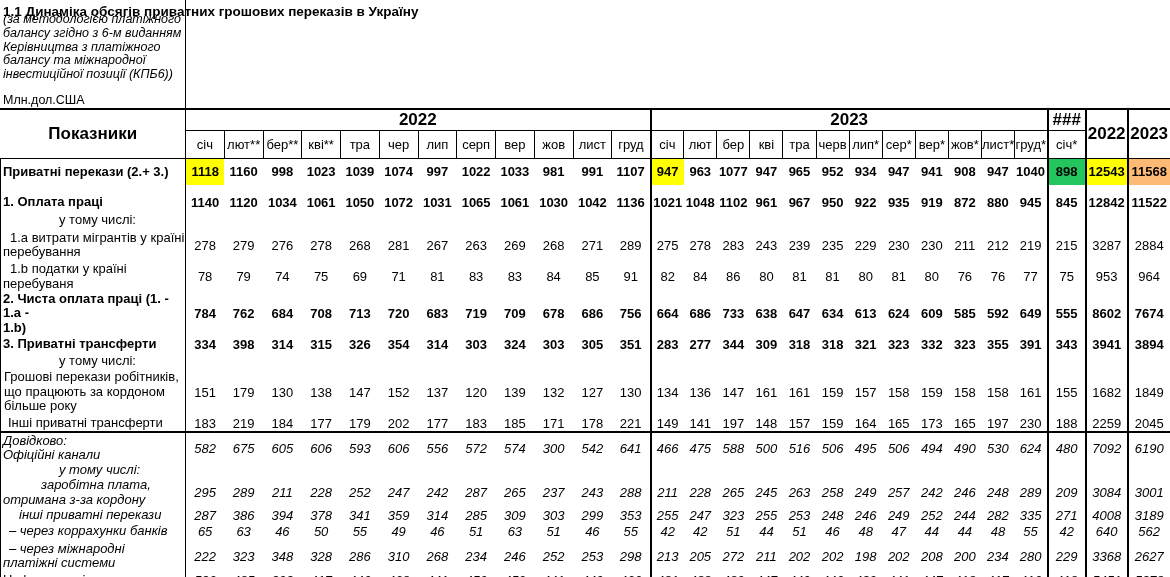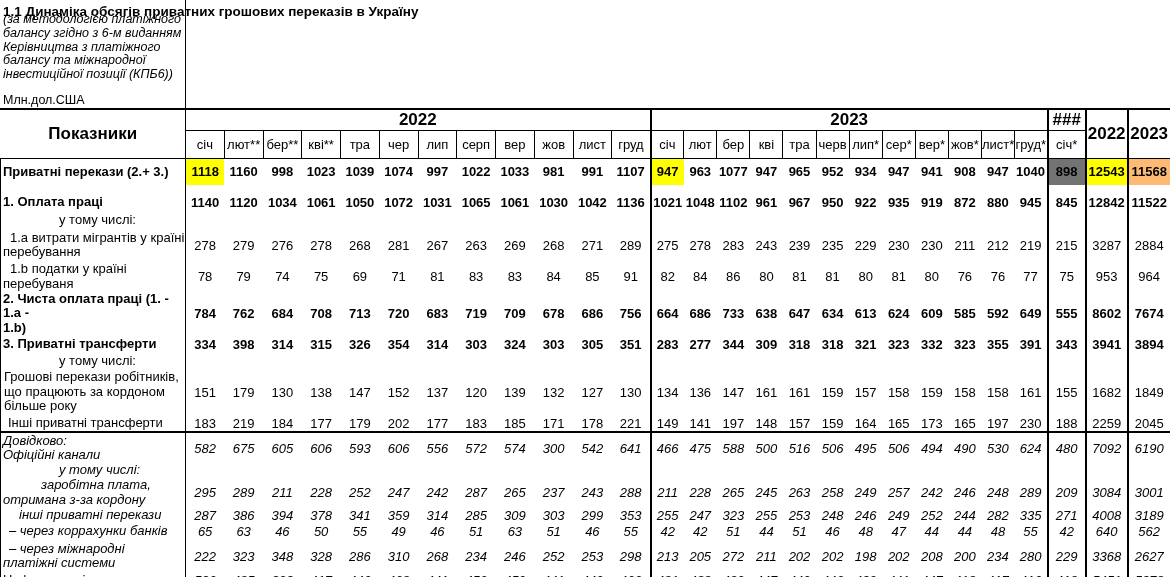--- a/index.html
+++ b/index.html
@@ -161,21 +161,21 @@
           <td class="val">1077</td>
           <td class="val">947</td>
           <td class="val">965</td>
           <td class="val">952</td>
           <td class="val">934</td>
           <td class="val">947</td>
           <td class="val">941</td>
           <td class="val">908</td>
           <td class="val">947</td>
           <td class="val">1040</td>
-          <td class="val" style="background: #737373;">898</td>
+          <td class="val" style="background: #22c55e;">898</td>
           <td class="val" style="background: rgb(255, 255, 0);">12543</td>
           <td class="val" style="background: #fdba74;">11568</td>
         </tr>
         <tr class="r-spacer-row" style="height: 8px;">
           <td class="lbl"></td>
           <td class="val"></td>
           <td class="val"></td>
           <td class="val"></td>
           <td class="val"></td>
           <td class="val"></td>

